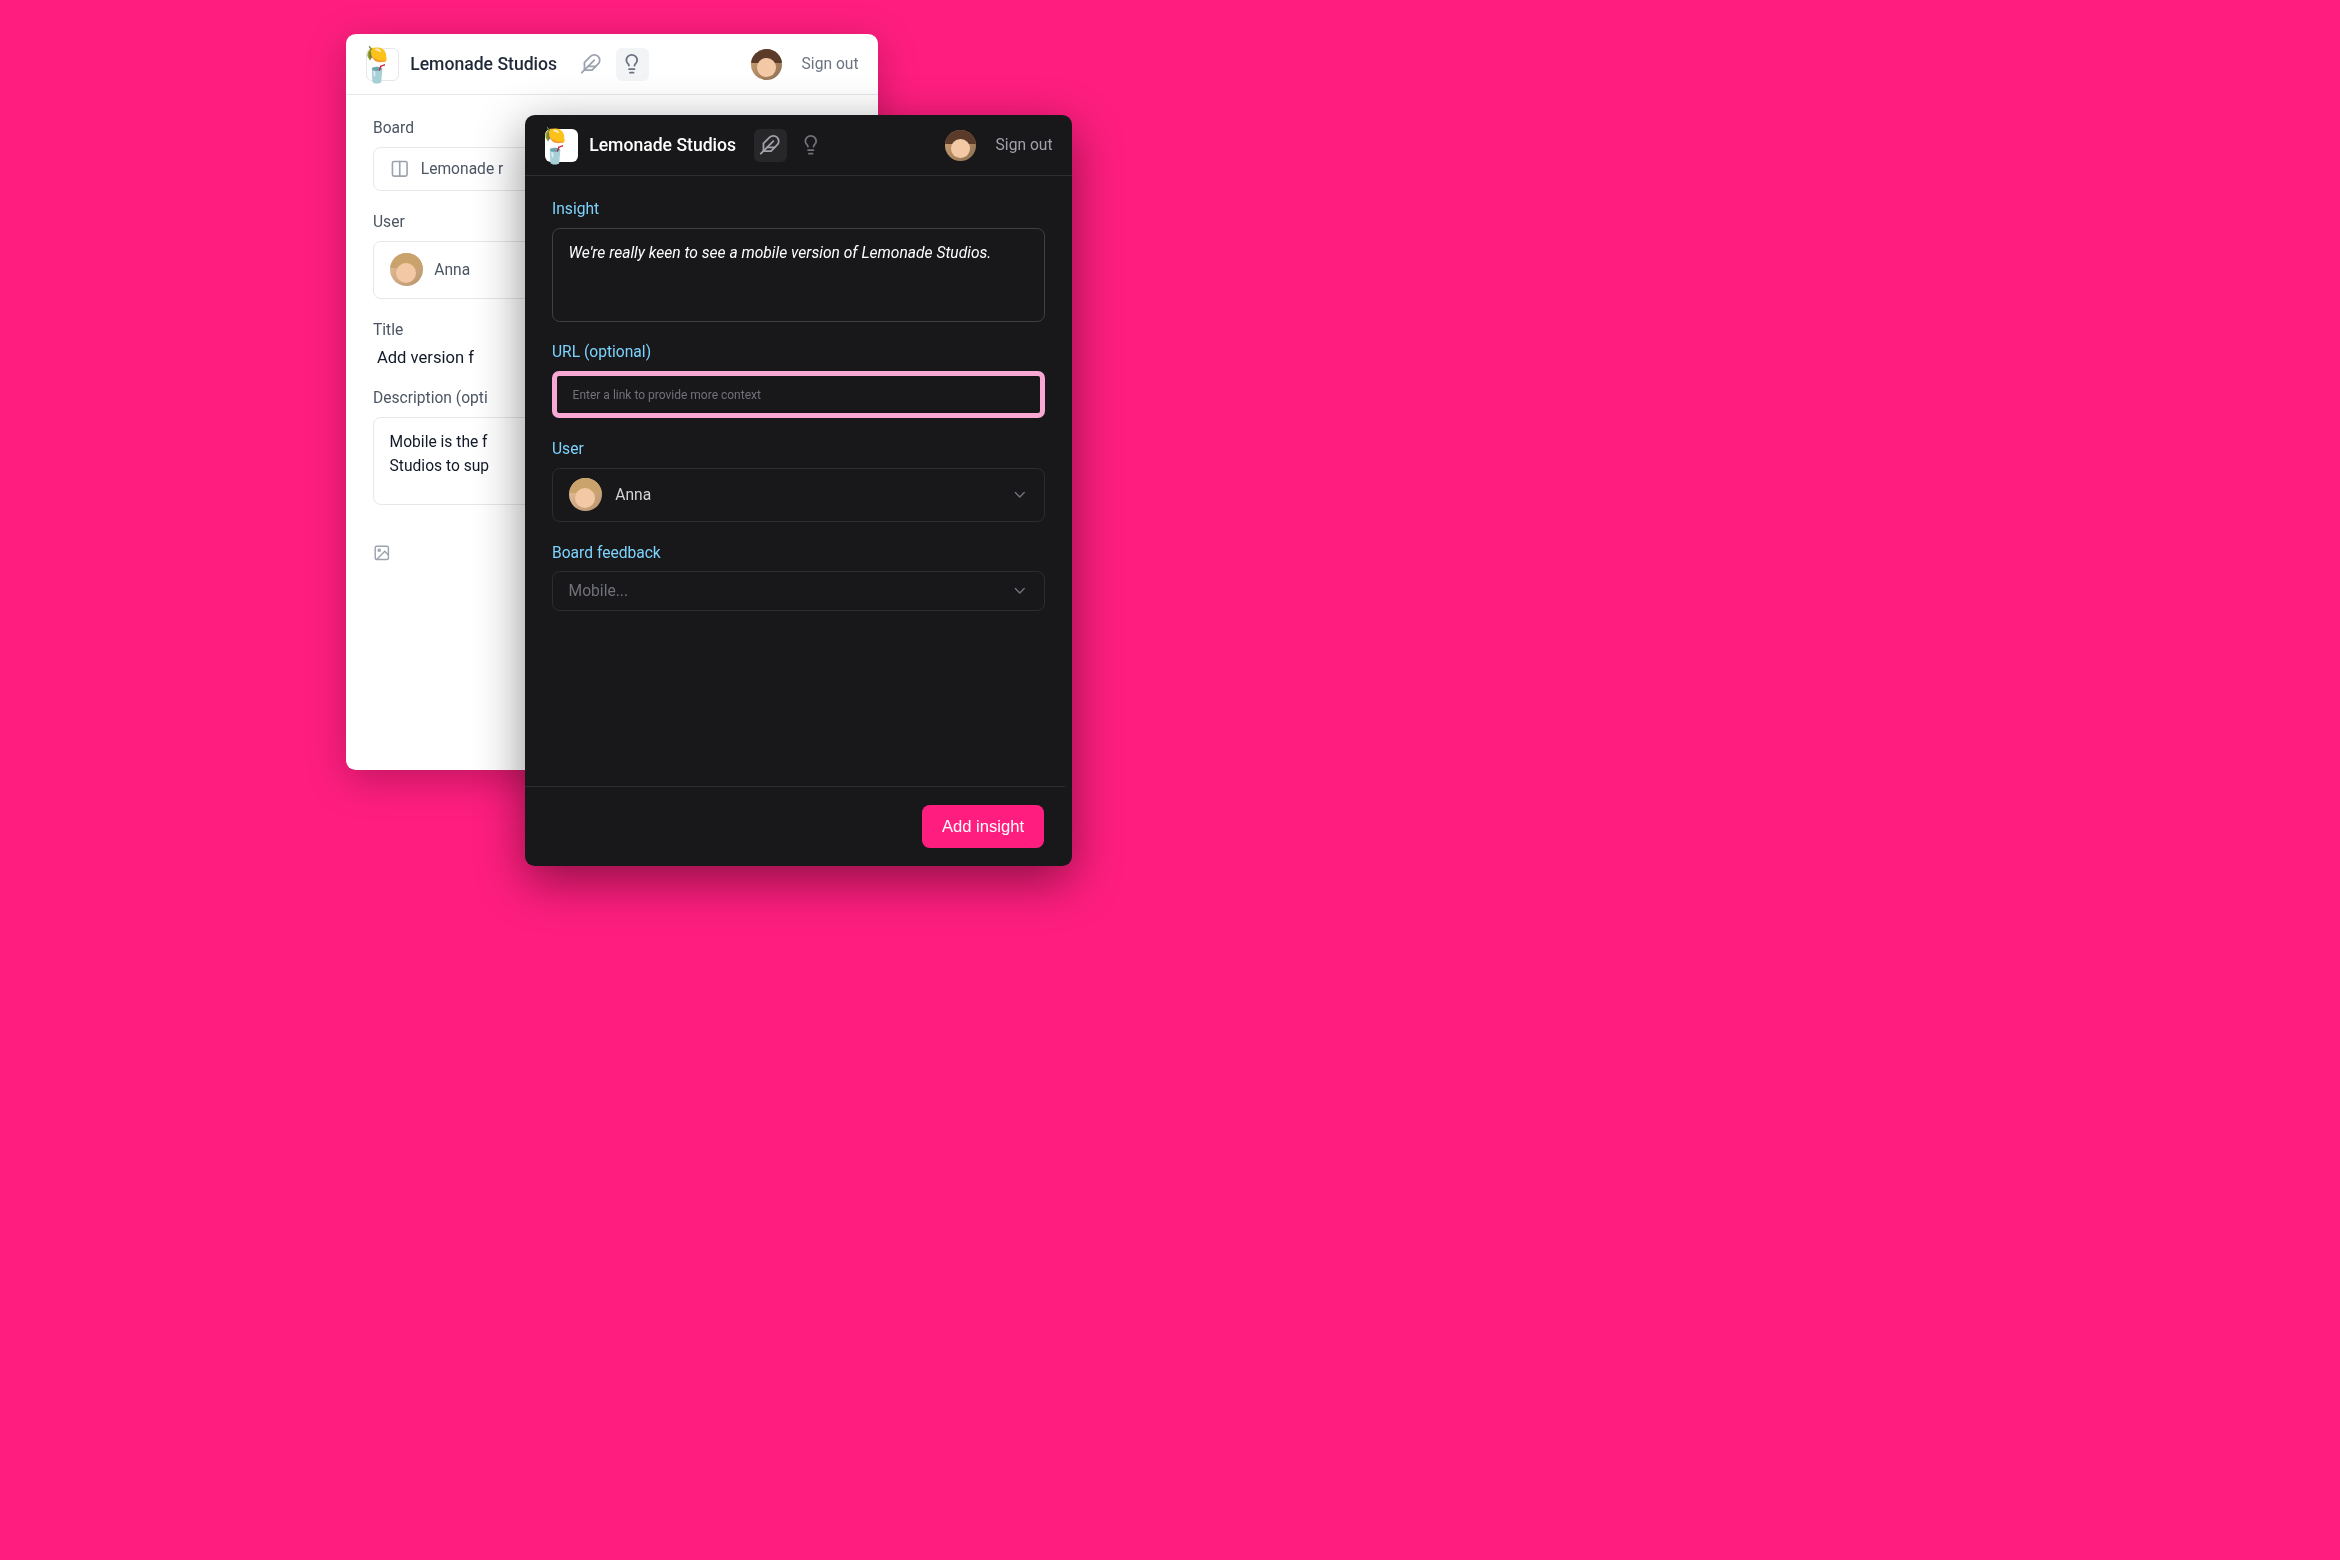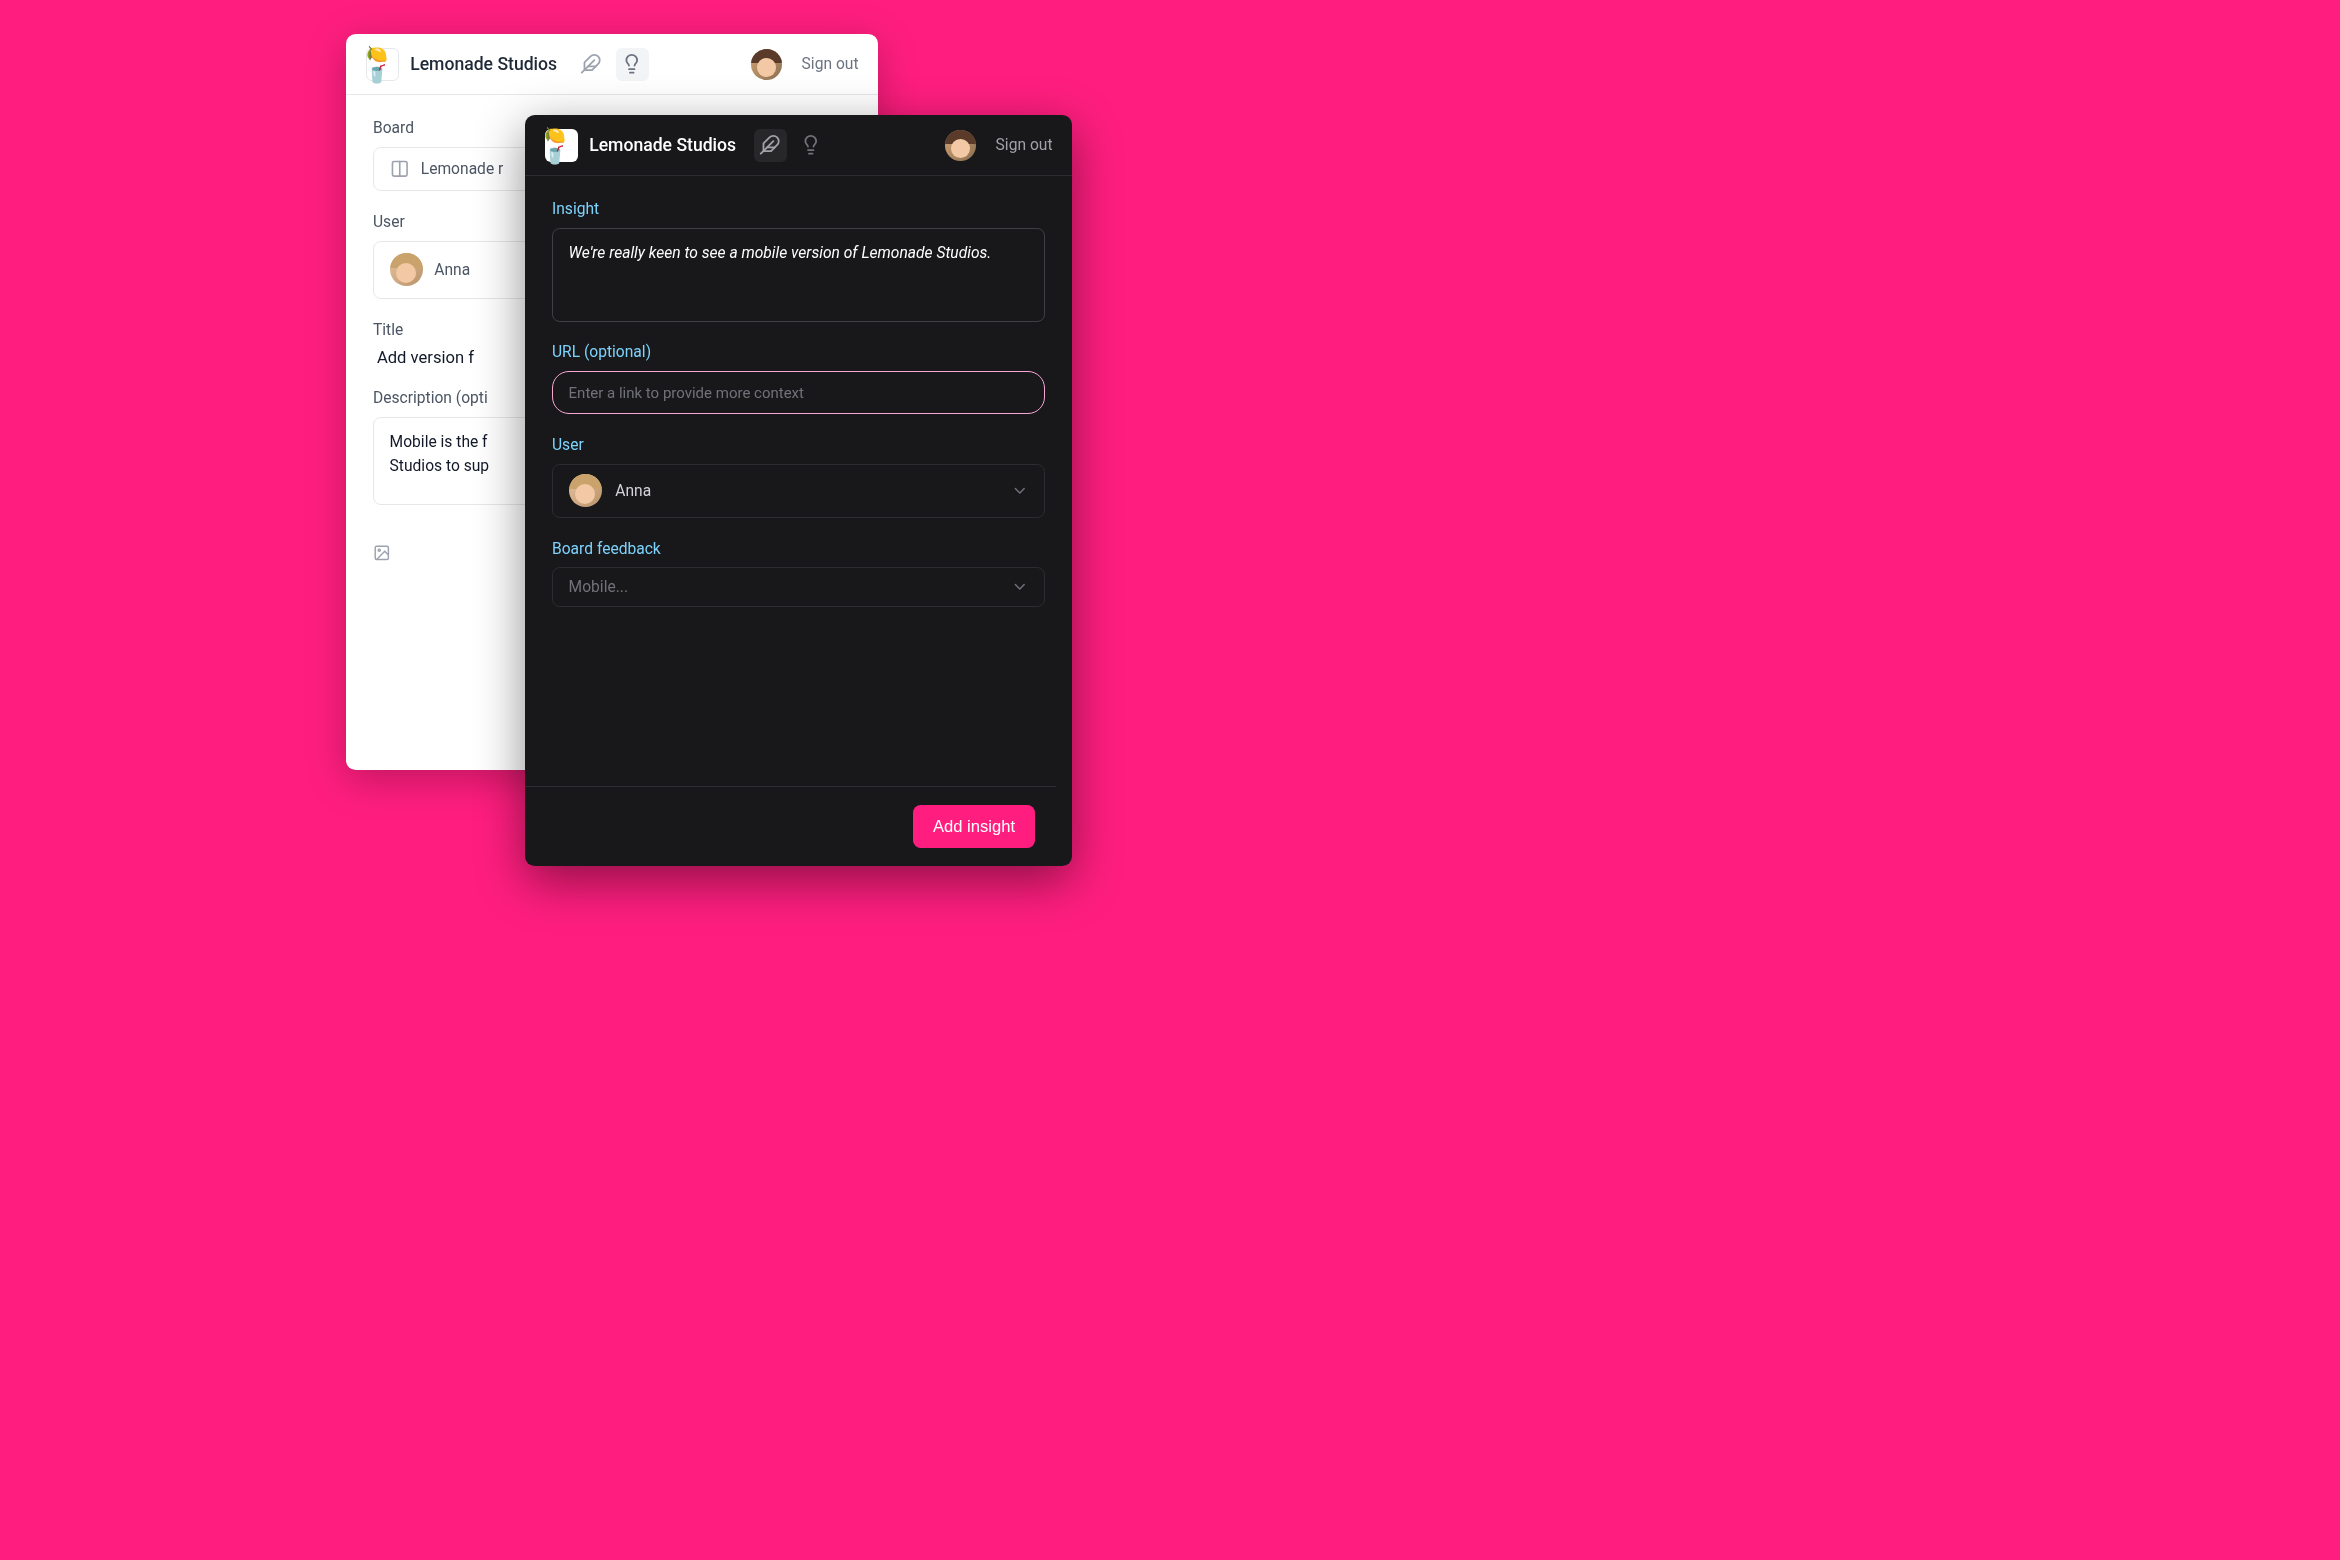--- a/index.html
+++ b/index.html
@@ -188,25 +188,25 @@
     border-radius: 7.8px;
     padding: 13.7px 15.6px;
     font-size: 15.6px;
     color: #ffffff;
     line-height: 1.5;
     min-height: 94px;
     margin-bottom: 21.5px;
     font-style: italic;
   }
   .card-dark .input {
-    border: 1px solid #f9a8d4;
+    border: 5px solid #f9a8d4;
     background: transparent;
-    border-radius: 17px;
+    border-radius: 7px;
     padding: 11.7px 15.6px;
-    font-size: 15px;
+    font-size: 12px;
     color: #71717a;
     margin-bottom: 21.5px;
   }
   .card-dark .select {
     border: 1px solid #2c2c31;
     background: transparent;
     border-radius: 7.8px;
     padding: 9.8px 15.6px;
     font-size: 15.6px;
     color: #d4d4d8;
@@ -217,21 +217,21 @@
   .card-dark .select .spacer2 { flex:1; }
   .card-dark .avatar-sm {
     width: 33px; height: 33px; border-radius: 50%;
     background: linear-gradient(135deg,#e8c39e 0%,#b8926a 100%);
   }
   .card-dark .chev {
     color:#71717a;
   }
   .card-dark .footer {
     position: absolute;
-    bottom: 0; left:0; right:16px;
+    bottom: 0; left:0; right:7px;
     border-top: 1px solid #2c2c31;
     padding: 17.6px 21.5px;
     display:flex; justify-content:flex-end;
   }
   .card-dark .primary-btn {
     background: #ff1e7f;
     color: #ffffff;
     border: none;
     border-radius: 7.8px;
     padding: 11.7px 19.5px;

